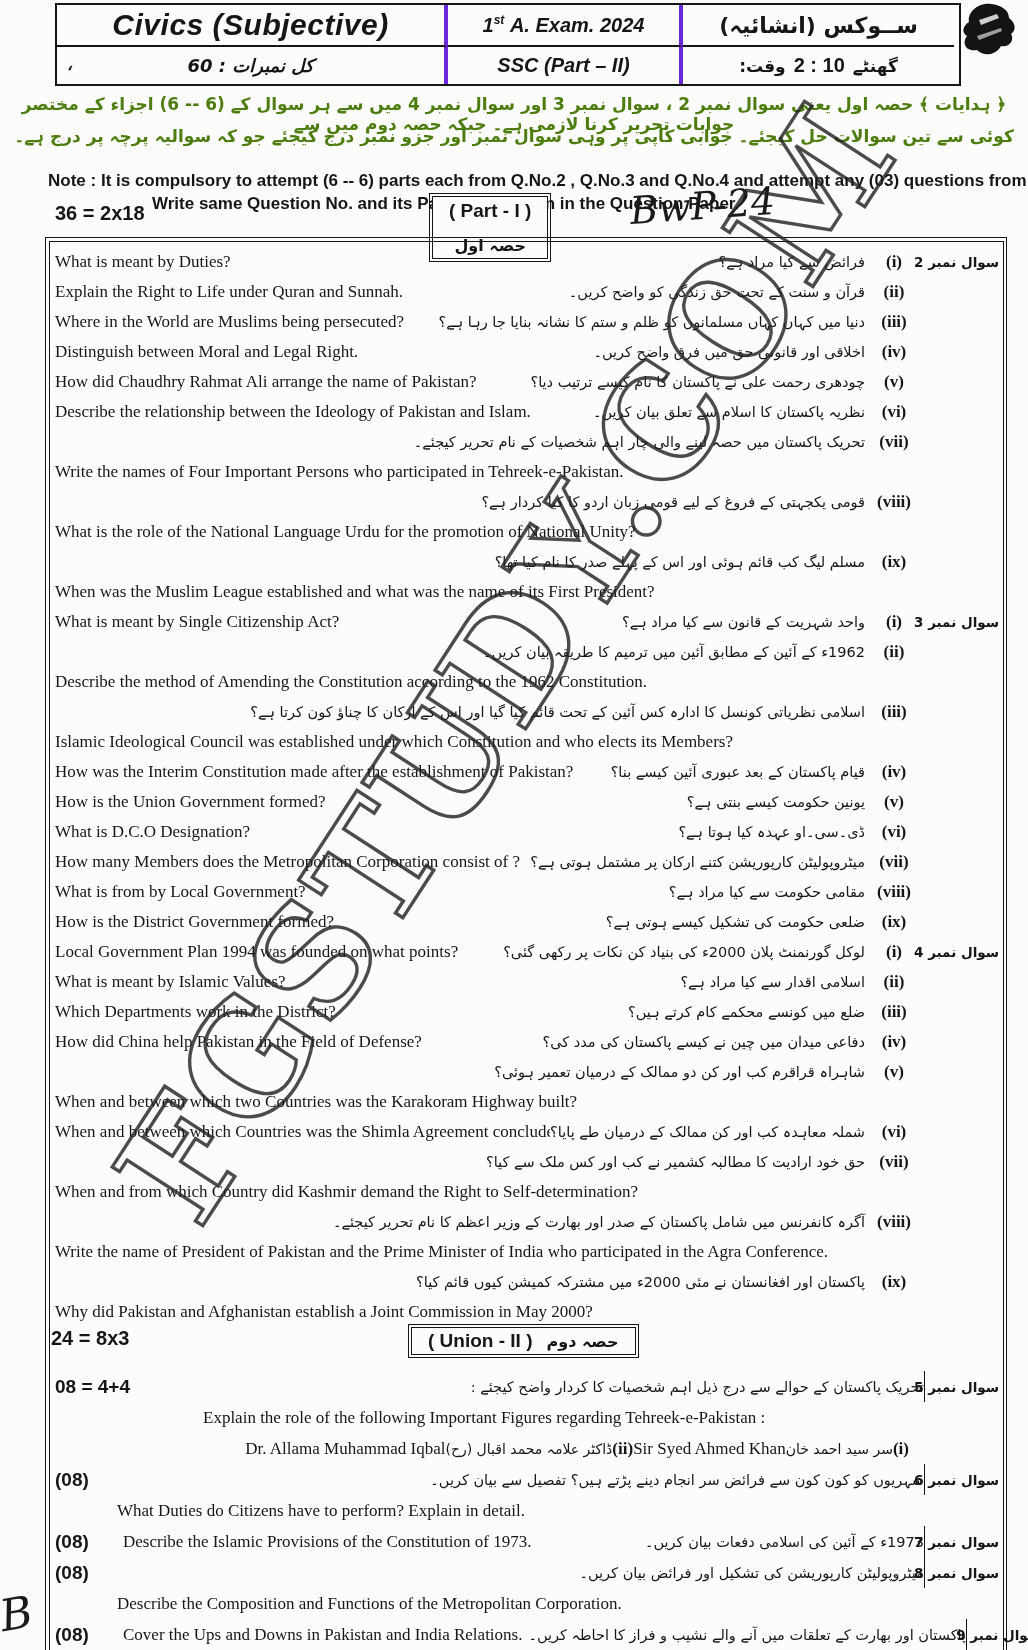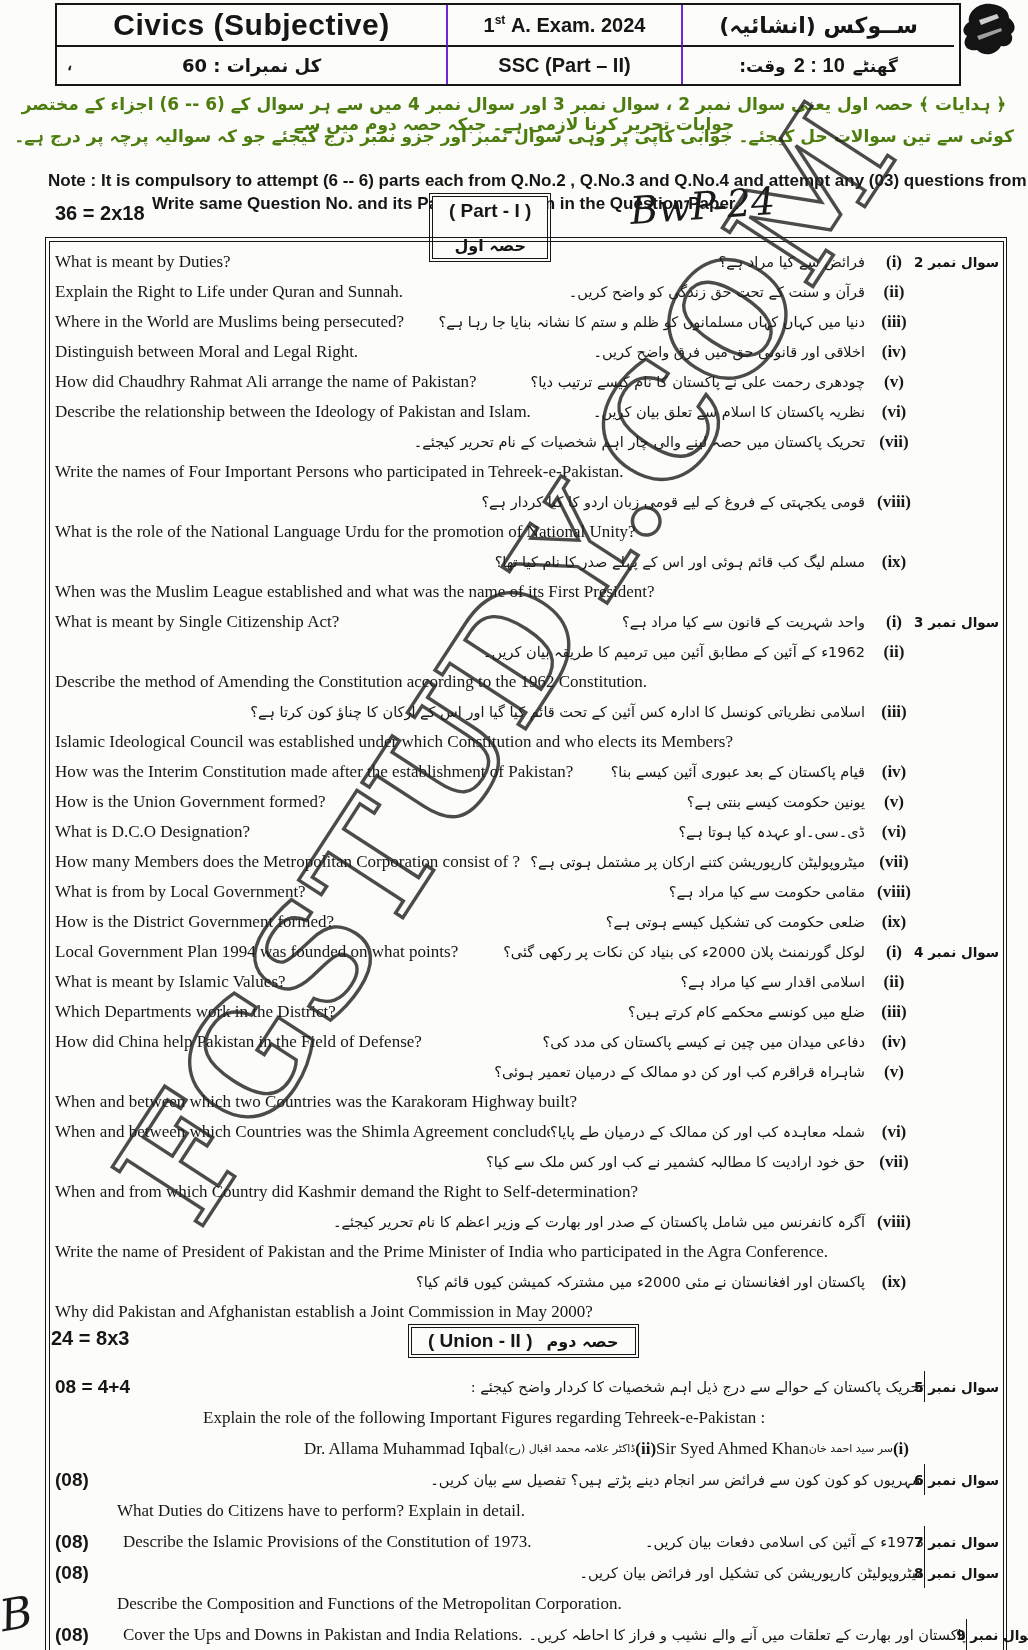--- a/index.html
+++ b/index.html
@@ -2,21 +2,21 @@
 <html><head>
 <meta charset="utf-8">
 <style>
   html,body{margin:0;padding:0;background:#e8e8e6;}
   .page{position:relative;width:1028px;height:1650px;background:#fcfcfa;overflow:hidden;
         font-family:"Liberation Serif",serif;color:#161616;}
   
   .header-table{position:absolute;left:55px;top:3px;width:902px;border:2.5px solid #161616;
                 display:grid;grid-template-columns:391px 235px 271px;grid-template-rows:42px 37px;}
   .hcell{display:flex;align-items:center;justify-content:center;position:relative;}
-  .hcell.bR{border-right:2px solid #6d28d9;}
+  .hcell.bR{border-right:4px solid #6d28d9;font-style:italic;}
   .hcell.bB{border-bottom:2px solid #161616;}
   .subject-en{font-family:"Liberation Sans",sans-serif;font-weight:bold;font-size:30px;letter-spacing:.5px;}
   .exam-line{font-family:"Liberation Sans",sans-serif;font-weight:bold;font-size:20px;}
   .exam-line sup{font-size:12px;}
   .subject-ur{font-family:"DejaVu Sans",sans-serif;font-weight:bold;font-size:22px;direction:rtl;}
   .marks-total{font-family:"DejaVu Sans",sans-serif;font-weight:bold;font-size:18px;direction:rtl;}
   .tick-mark{position:absolute;left:10px;top:8px;font-size:16px;font-weight:bold;}
   .class-line{font-family:"Liberation Sans",sans-serif;font-weight:bold;font-size:20px;}
   .time-line{display:flex;gap:8px;align-items:center;font-weight:bold;}
   .time-line .uw{font-family:"DejaVu Sans",sans-serif;font-size:17px;direction:rtl;}
@@ -66,21 +66,21 @@
   .p2row .ur{direction:rtl;font-family:"DejaVu Sans",sans-serif;font-size:14.5px;white-space:nowrap;
              letter-spacing:-.2px;padding-left:6px;}
   .p2row .qlabel2{width:74px;flex:none;direction:rtl;text-align:right;font-family:"DejaVu Sans",sans-serif;
              font-weight:bold;font-size:13.5px;white-space:nowrap;border-left:1.6px solid #161616;
              align-self:stretch;display:flex;align-items:center;justify-content:flex-start;padding-right:2px;}
   .p2row .en-indent{padding-left:66px;font-size:17px;}
   .p2row .en-center{padding-left:152px;font-size:17px;}
   .figures-row{display:flex;align-items:center;justify-content:flex-end;gap:0;padding-right:92px;
                min-height:31px;}
   .figures-row .fig-en{font-size:17px;white-space:nowrap;}
-  .figures-row .fig-ur{direction:rtl;font-family:"DejaVu Sans",sans-serif;font-size:11px;white-space:nowrap;}
+  .figures-row .fig-ur{direction:rtl;font-family:"DejaVu Sans",sans-serif;font-size:14px;white-space:nowrap;}
   .figures-row .pnum{font-weight:bold;font-size:17px;}
   
   .watermark{position:absolute;left:-95px;top:655px;width:1100px;text-align:center;z-index:6;
              font-family:"DejaVu Serif",serif;font-weight:bold;font-size:148px;letter-spacing:3px;
              color:transparent;-webkit-text-stroke:3.4px rgba(35,35,35,.82);
              transform:rotate(-57deg);pointer-events:none;white-space:nowrap;}
 </style>
 </head>
 <body>
 

